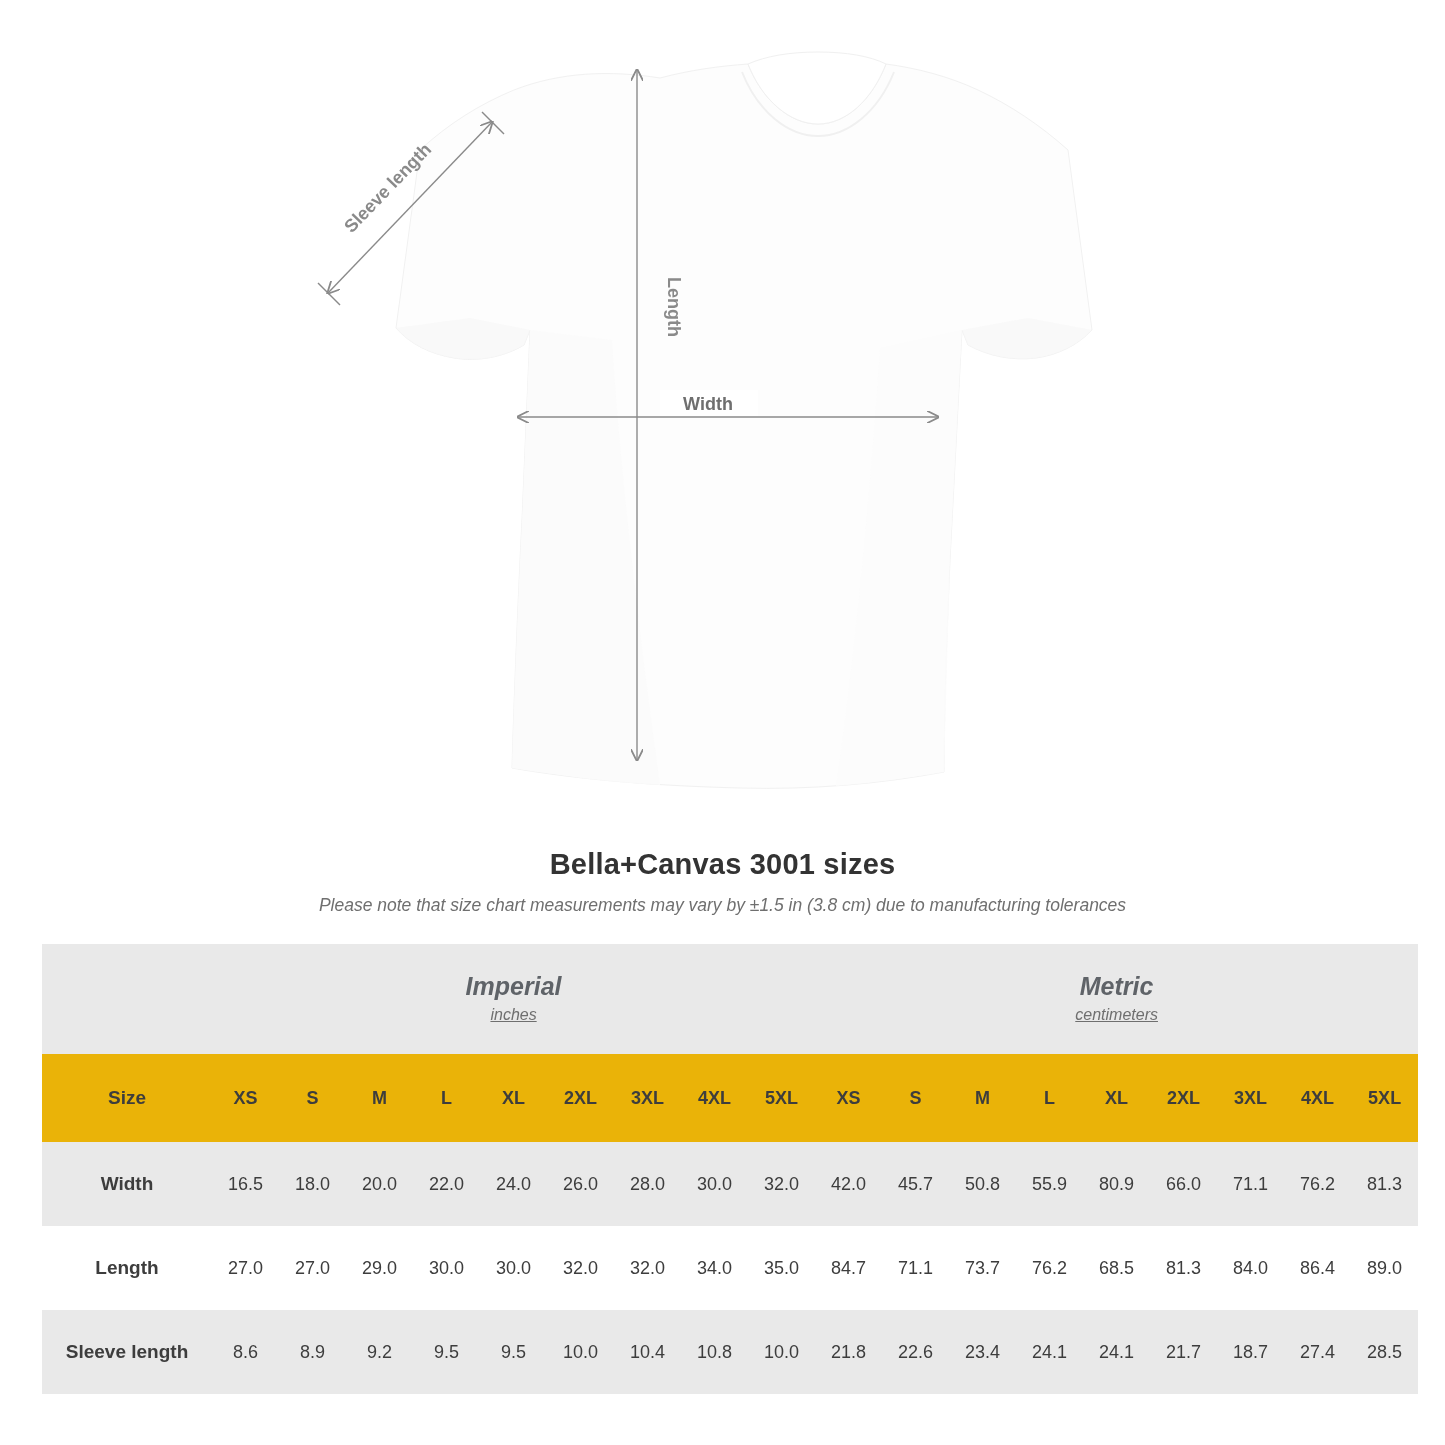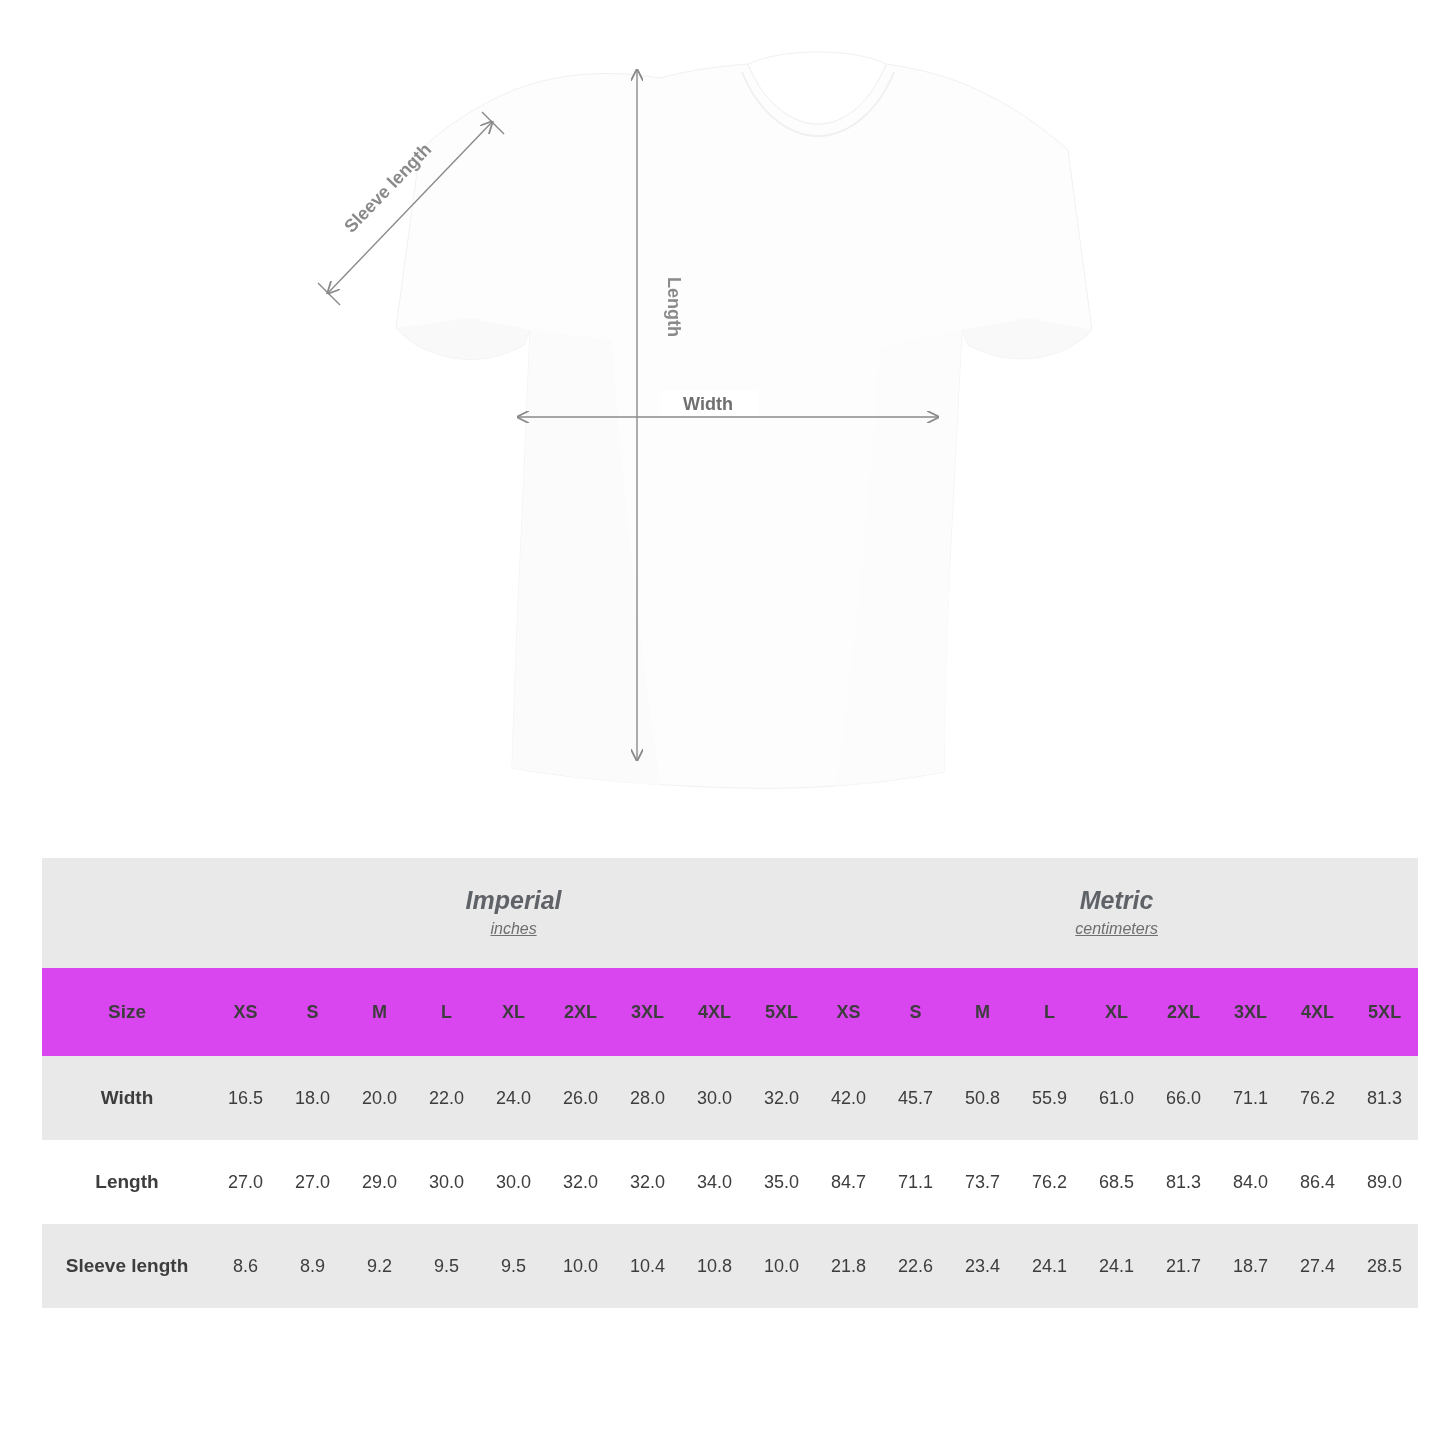--- a/index.html
+++ b/index.html
@@ -85,21 +85,21 @@
     color: #6f6f6f;
     line-height: 1.6;
     text-decoration: underline;
   }
   
   tr.head-row td {
     height: 86px;
     font-weight: bold;
     font-size: 18px;
     color: #3d3d3d;
-    background: #d946ef;
+    background: #eab308;
   }
   tr.head-row td.corner {
     font-weight: bold;
     font-size: 19px;
   }
   
   tr.data-row td {
     height: 82px;
     font-size: 18px;
   }
@@ -181,20 +181,22 @@
 
       <g stroke="#8a8a8a" stroke-width="1.4" fill="none">
         <line x1="328" y1="293" x2="492" y2="122" marker-start="url(#arrTail)" marker-end="url(#arrHead)"></line>
         <line x1="318" y1="283" x2="340" y2="305"></line>
         <line x1="482" y1="112" x2="504" y2="134"></line>
       </g>
       <text x="392" y="192" transform="rotate(-46 392 192)" font-family="Liberation Sans, sans-serif" font-size="18" font-weight="bold" fill="#8a8a8a" text-anchor="middle">Sleeve length</text>
     </svg>
   </div>
 
+  <h1 class="chart-title">Bella+Canvas 3001 sizes</h1>
+  <p class="chart-note">Please note that size chart measurements may vary by ±1.5 in (3.8 cm) due to manufacturing tolerances</p>
 
   <div class="table-wrap">
     <table class="size-table">
       <colgroup>
         <col class="labelcol">
         <col class="datacol">
           <col class="datacol">
           <col class="datacol">
           <col class="datacol">
           <col class="datacol">
@@ -255,21 +257,21 @@
           <td>22.0</td>
           <td>24.0</td>
           <td>26.0</td>
           <td>28.0</td>
           <td>30.0</td>
           <td>32.0</td>
           <td>42.0</td>
           <td>45.7</td>
           <td>50.8</td>
           <td>55.9</td>
-          <td>61.0</td>
+          <td>80.9</td>
           <td>66.0</td>
           <td>71.1</td>
           <td>76.2</td>
           <td>81.3</td>
         </tr>
 
         <tr class="data-row">
           <td class="rowlabel">Length</td>
           <td>27.0</td>
           <td>27.0</td>

